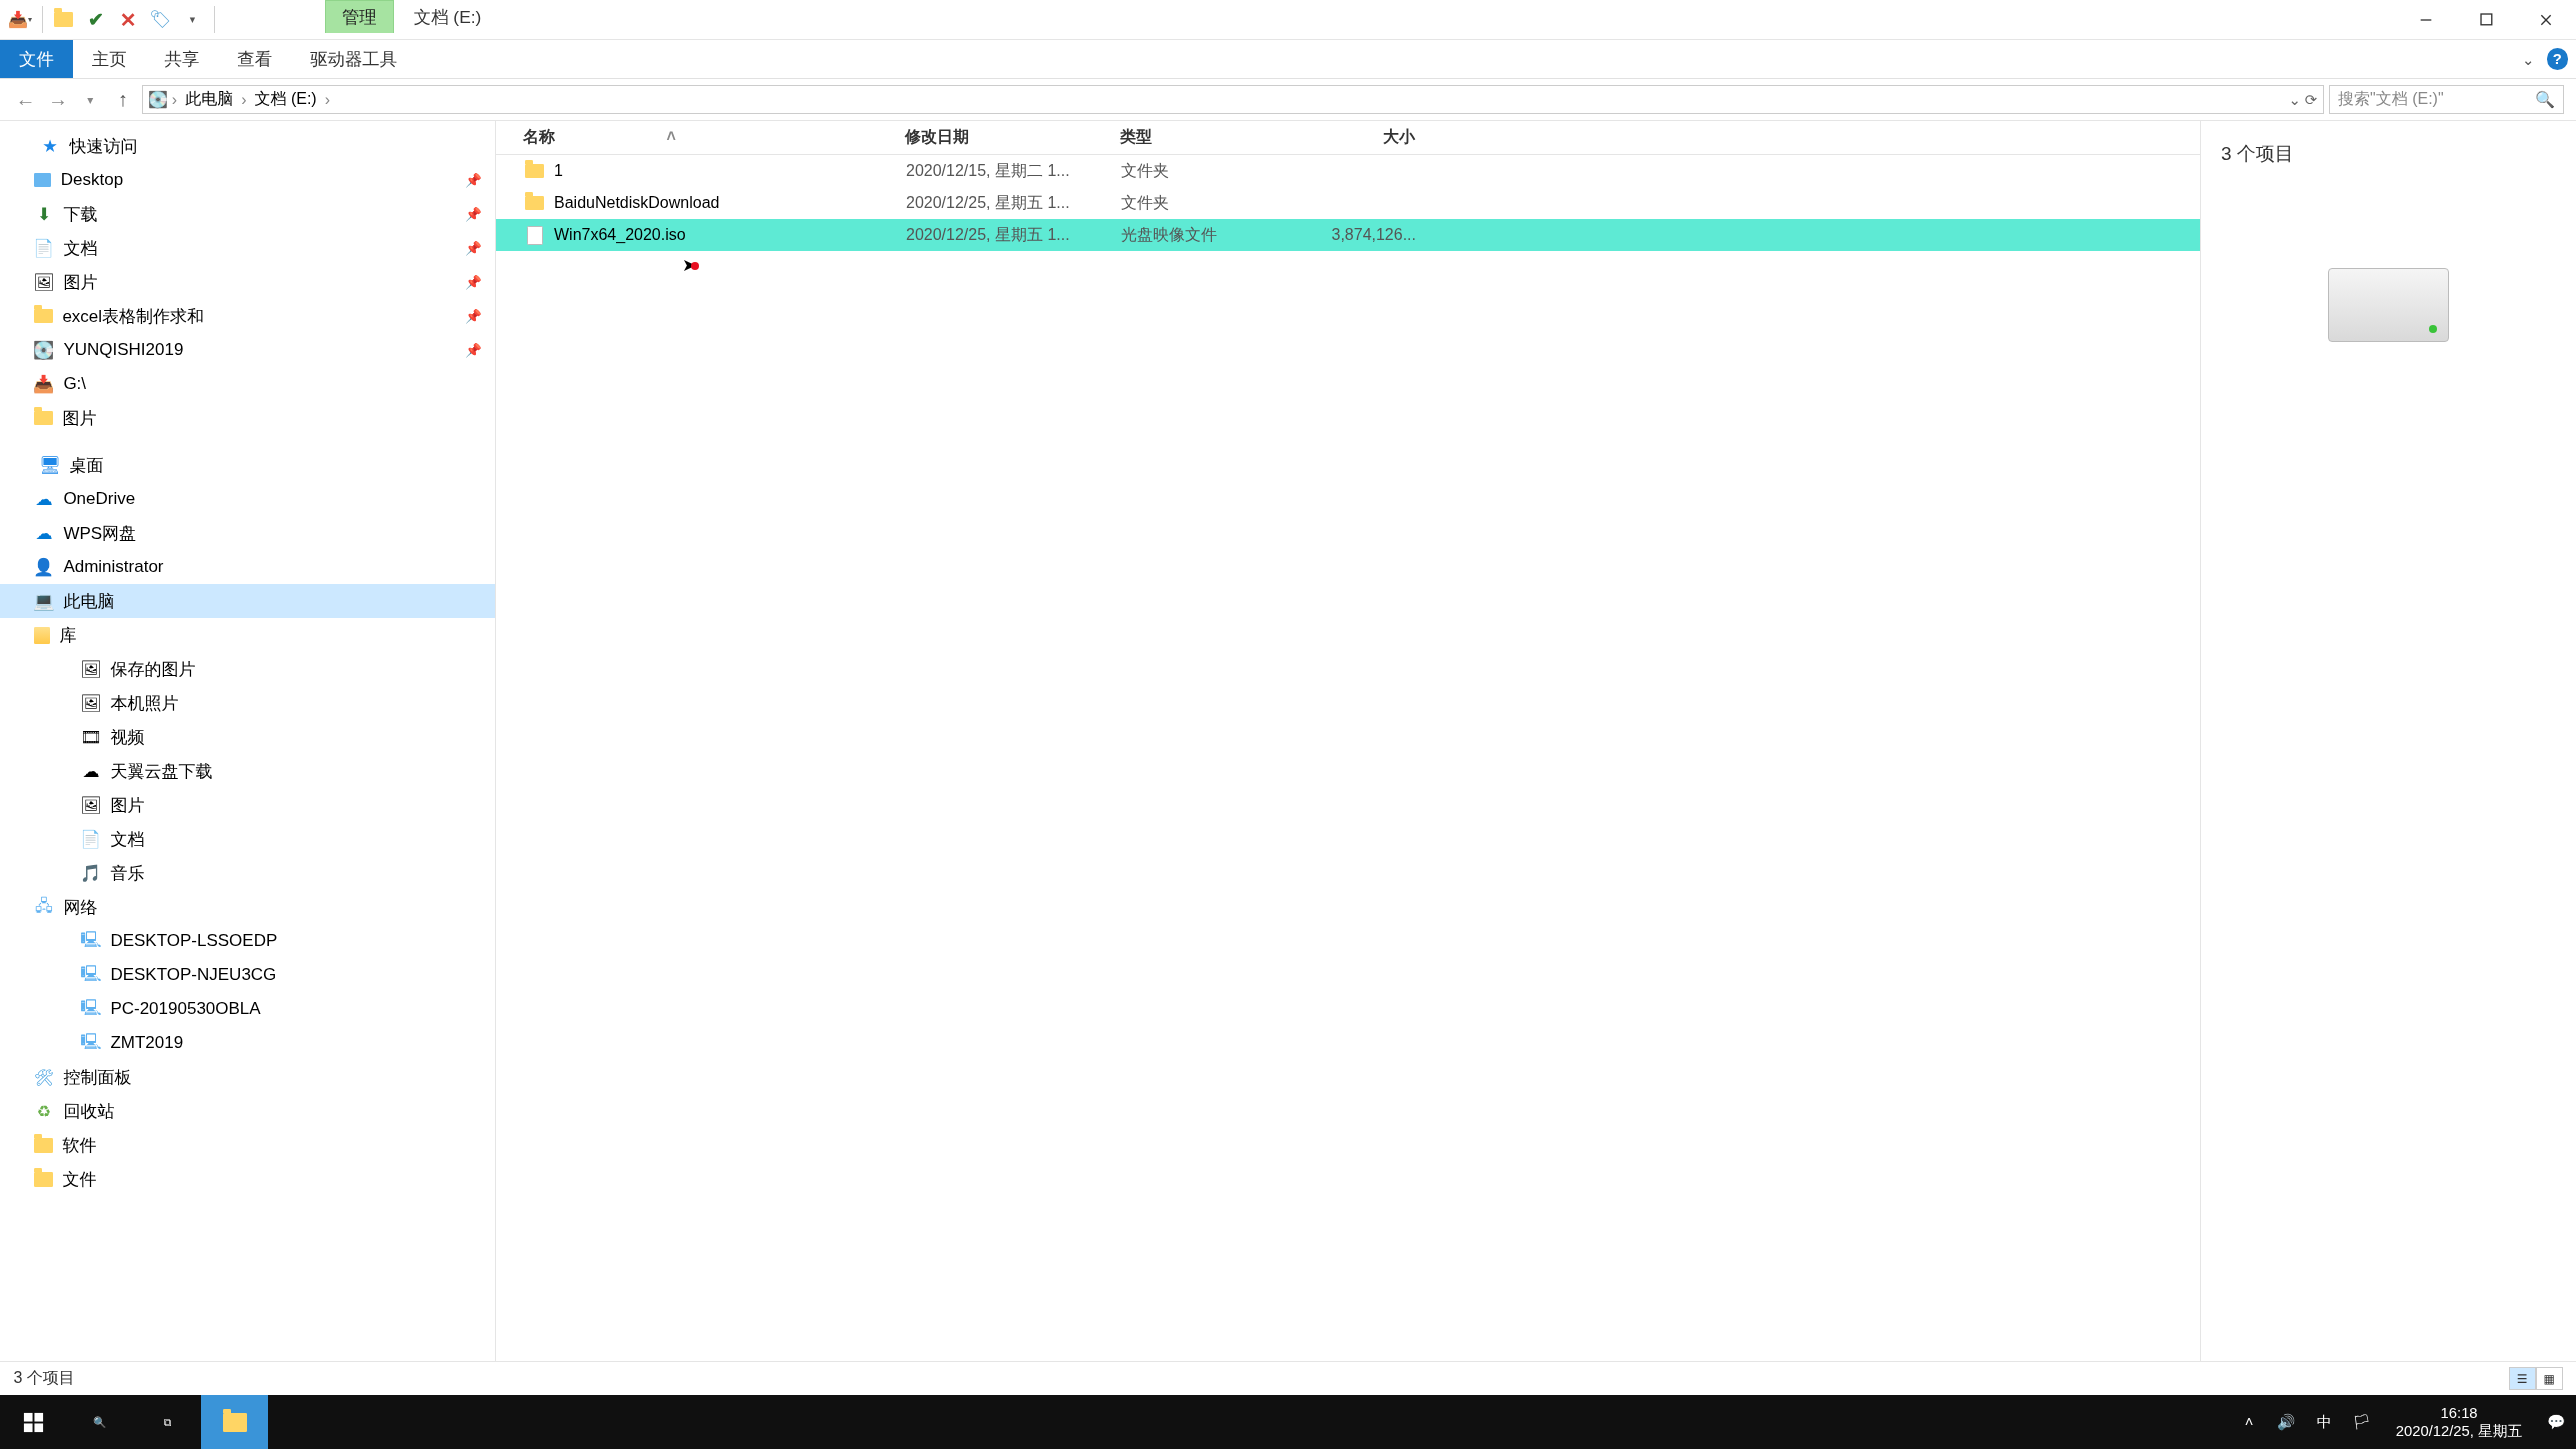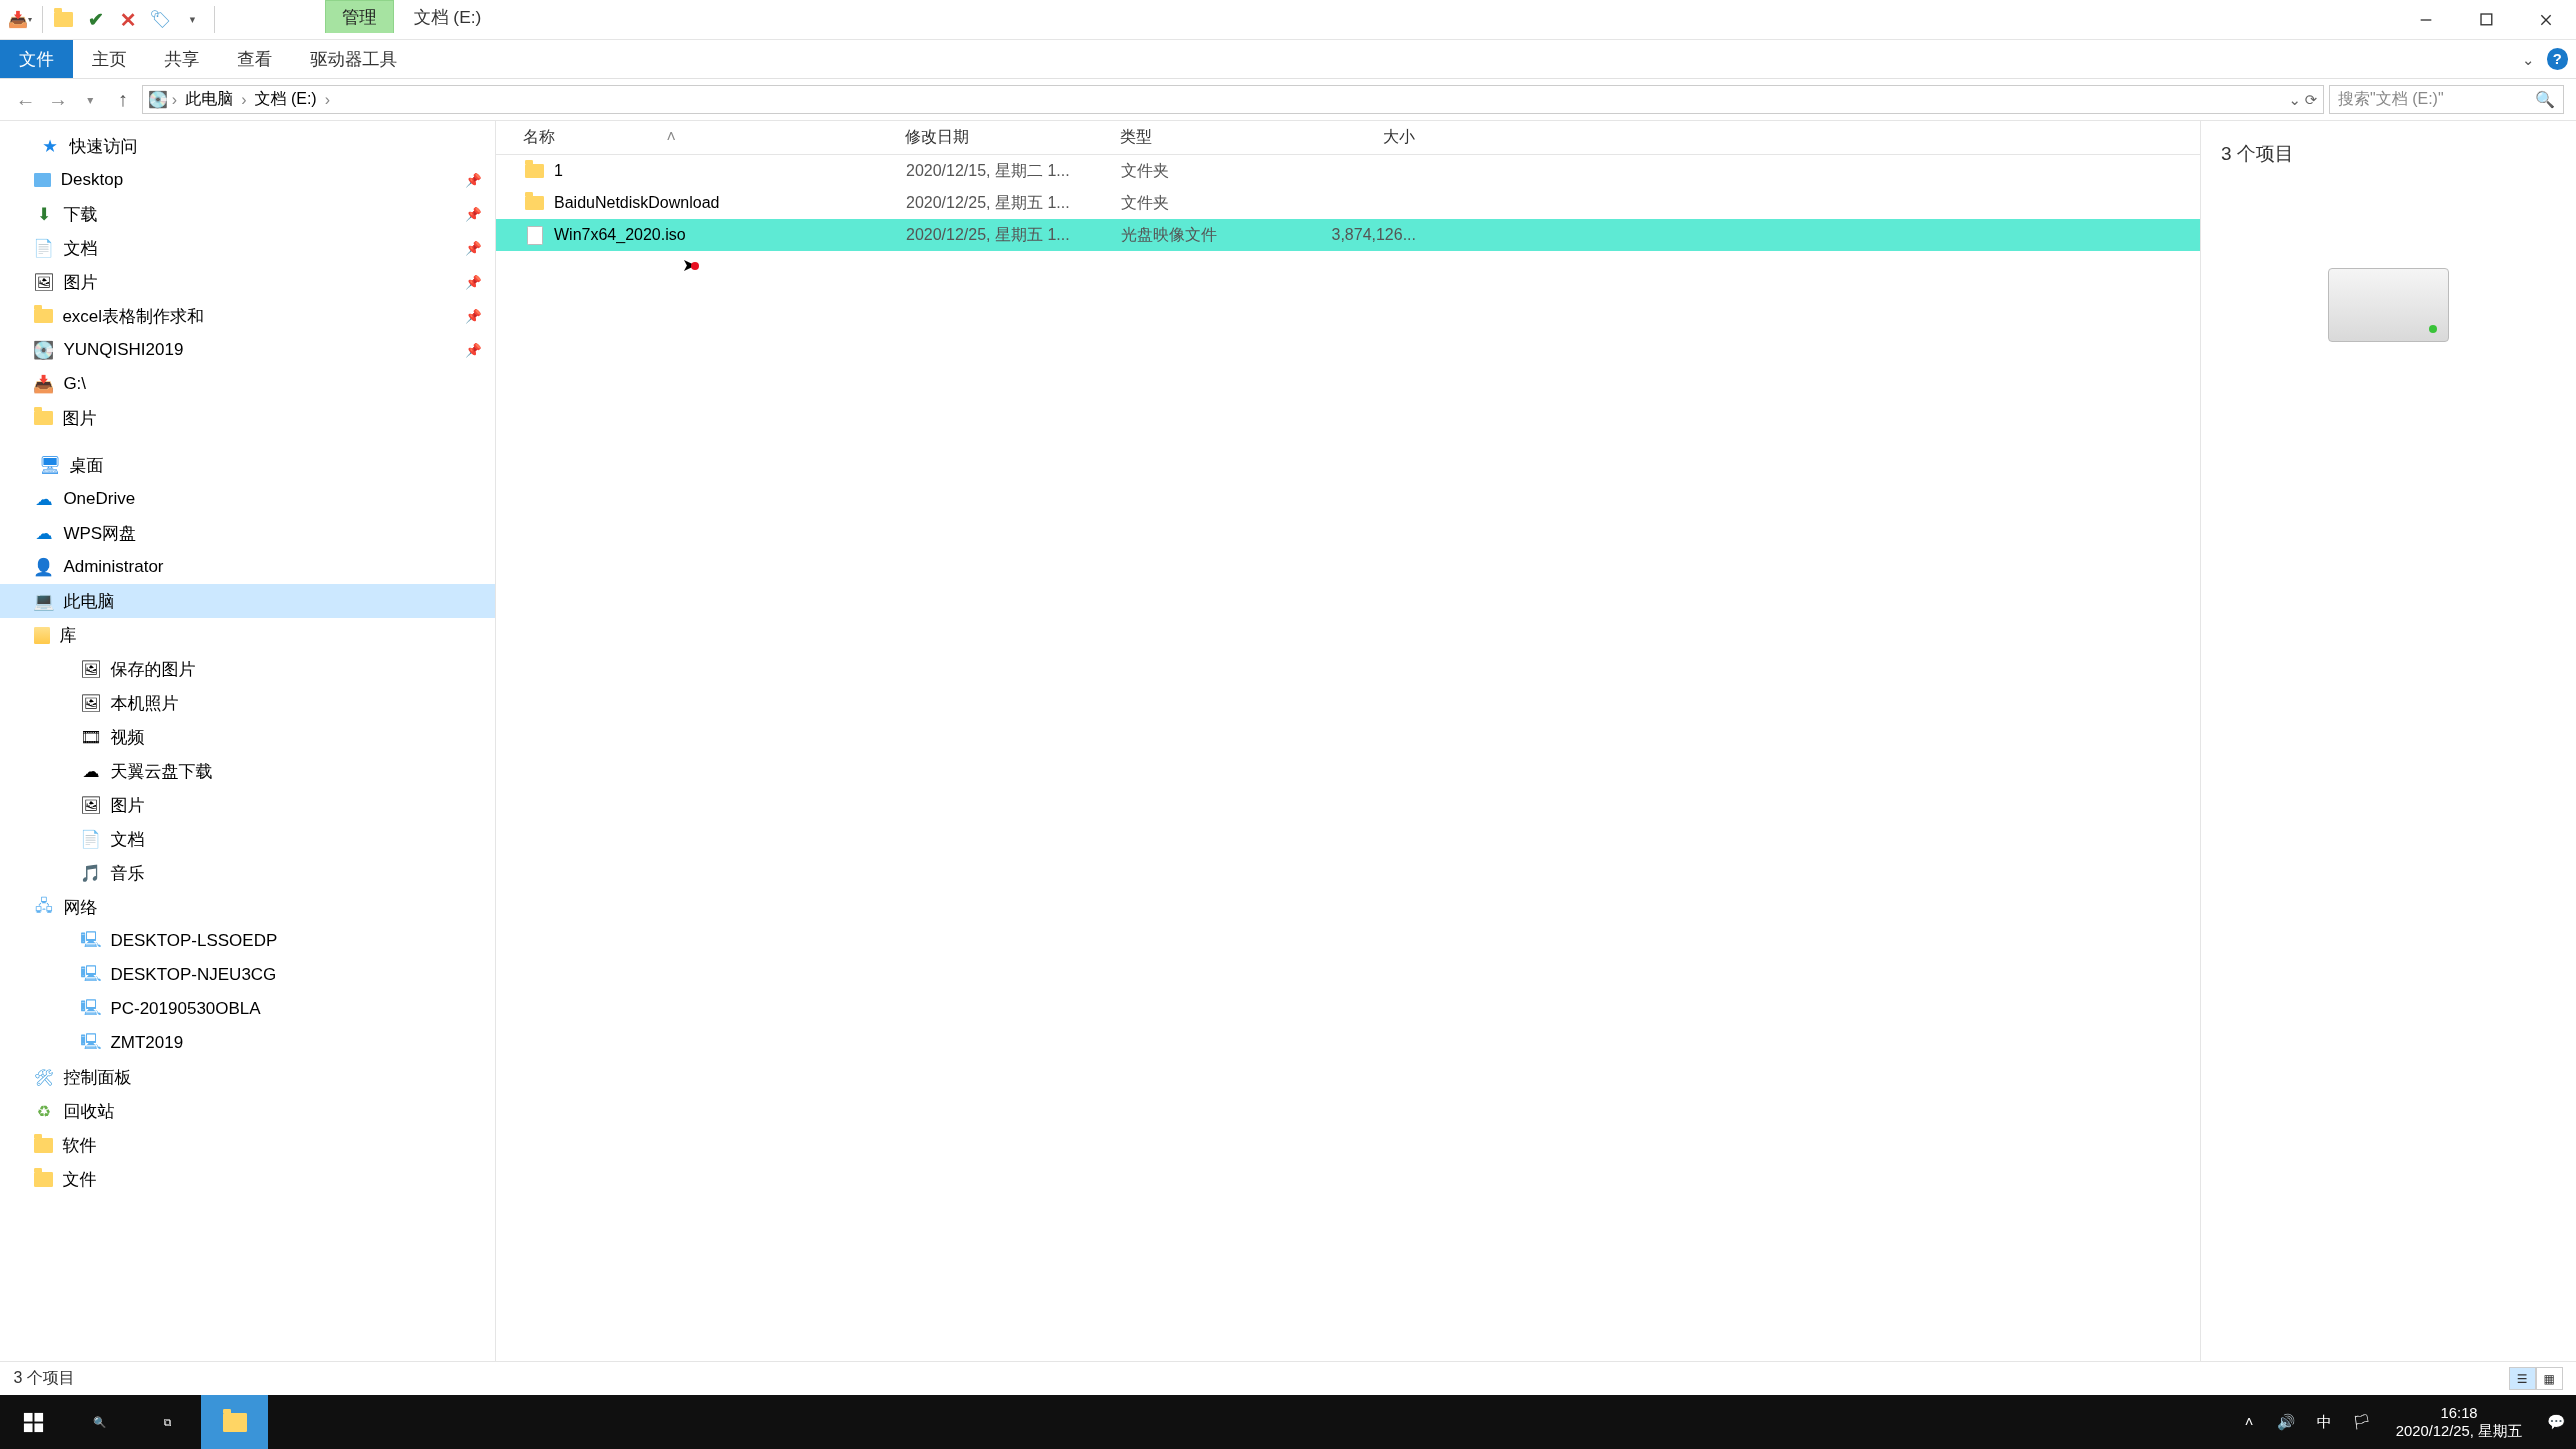--- a/index.html
+++ b/index.html
@@ -43,21 +43,21 @@
 .tree-item.l1 { padding-left: 40px; }
 .tree-item.l2 { }
 .tree-item.l3 { padding-left: 81px; }
 .tree-item.selected { background: #cce8ff; }
 .tree-item .pin { margin-left: auto; margin-right: 13.4px; color: #999; font-size: 13.4px; }
 .tree-icon { width: 20px; height: 20px; display: flex; align-items: center; justify-content: center; }
 .tree-spacer { height: 13.4px; }
 
 
 .filelist { flex: 1; display: flex; flex-direction: column; }
-.cols { height: 34px; display: flex; align-items: center; border-bottom: 0.7px solid #e5e5e5; font-size: 16px; color: #333; padding-left: 27px; }
+.cols { height: 34px; display: flex; align-items: center; border-bottom: 0.7px solid #e5e5e5; font-size: 16px; color: #333; padding-left: 27px; font-weight: bold; }
 .col-name { width: 382px; }
 .col-date { width: 215px; }
 .col-type { width: 174px; }
 .col-size { width: 121px; text-align: right; }
 .row { height: 32px; display: flex; align-items: center; font-size: 16px; padding-left: 27px; }
 .row.selected { background: #5eead4; }
 .row .icon { width: 23px; margin-right: 8px; display: flex; align-items: center; justify-content: center; }
 .row .name { width: 352px; }
 .row .date { width: 215px; color: #555; }
 .row .type { width: 174px; color: #555; }

